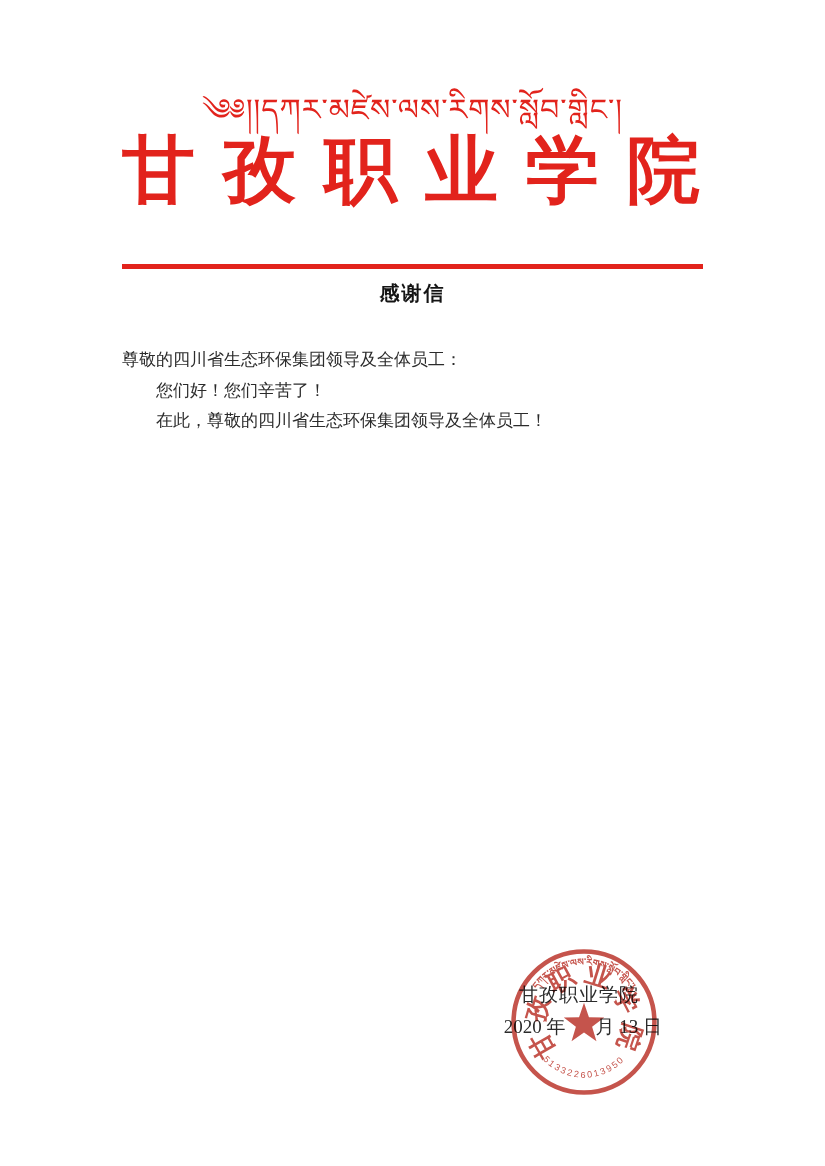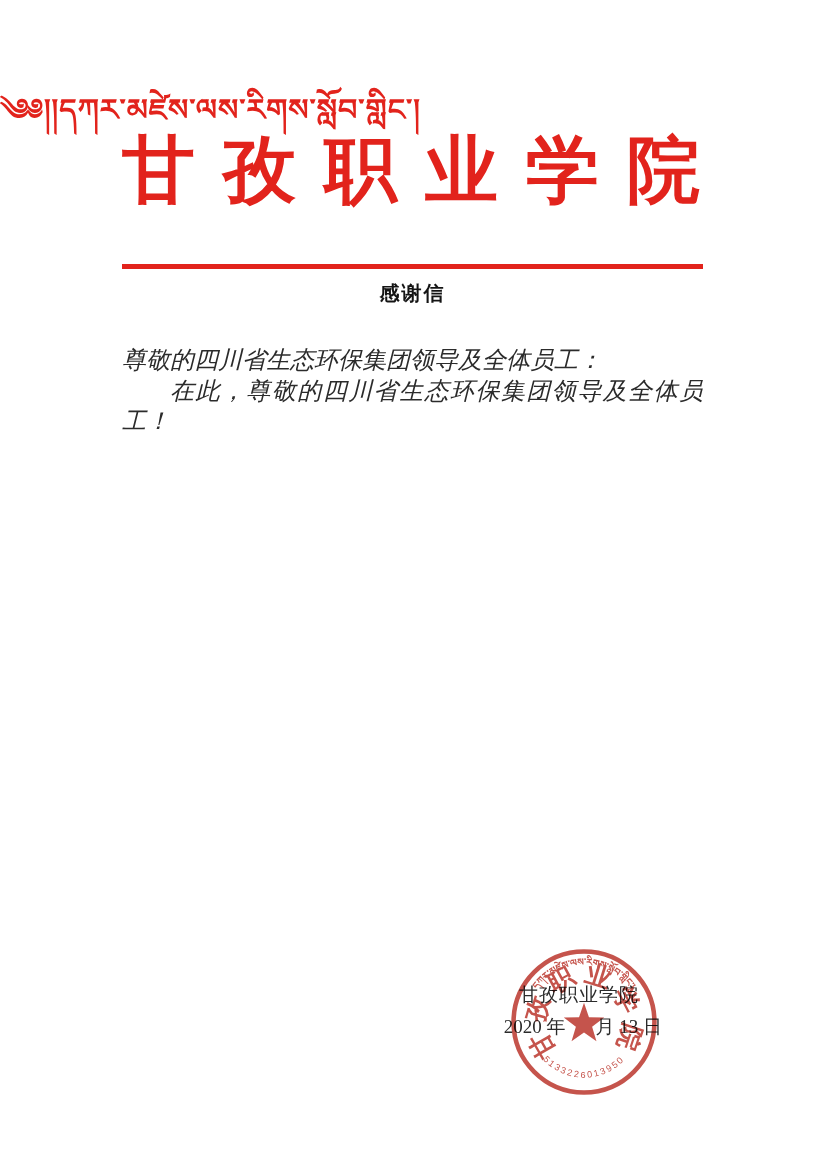--- a/index.html
+++ b/index.html
@@ -18,24 +18,25 @@
     background: #ffffff;
     overflow: hidden;
   }
 
   
   .tibetan-title {
     position: absolute;
     top: 84px;
     left: 0;
     width: 100%;
+    text-align: center;
     font-size: 30px;
     line-height: 52px;
     color: var(--accent);
-    font-weight: 700;
+    font-weight: 400;
     letter-spacing: 1px;
     white-space: nowrap;
   }
   .college-name {
     position: absolute;
     top: 128px;
     left: 122px;
     width: 600px;
     font-size: 73px;
     line-height: 86px;
@@ -65,26 +66,25 @@
     font-weight: 700;
     color: #141414;
     font-family: Liberation Serif, serif;
     letter-spacing: 2px;
   }
   .letter-body {
     position: absolute;
     top: 345px;
     left: 122px;
     width: 581px;
-    font-size: 24px;
+    font-size: 17px;
     line-height: 30.5px;
     color: var(--ink);
     text-align: justify;
     text-align-last: left;
-    font-style: italic;
   }
   .letter-body p { margin: 0; }
   .letter-body p.indent { text-indent: 2em; }
 
   
   .sig-name {
     position: absolute;
     top: 982px;
     right: 186px;
     font-size: 19px;
@@ -145,20 +145,21 @@
   <div class="tibetan-title">༄༅།།དཀར་མཛེས་ལས་རིགས་སློབ་གླིང་།</div>
 
   <div class="college-name">甘孜职业学院</div>
 
   <div class="letterhead-rule"></div>
 
   <h1 class="letter-title">感谢信</h1>
 
   <div class="letter-body">
     <p>尊敬的四川省生态环保集团领导及全体员工：</p>
+    <p class="indent">您们好！您们辛苦了！</p>
     <p class="indent">在此，尊敬的四川省生态环保集团领导及全体员工！</p>
   </div>
 
   <div class="sig-name">甘孜职业学院</div>
 
   <div class="sig-date">
     <span>2020 年</span><span class="month-gap"></span><span>月 13 日</span>
   </div>
 
   <svg class="seal" viewBox="0 0 150 150" xmlns="http://www.w3.org/2000/svg">

